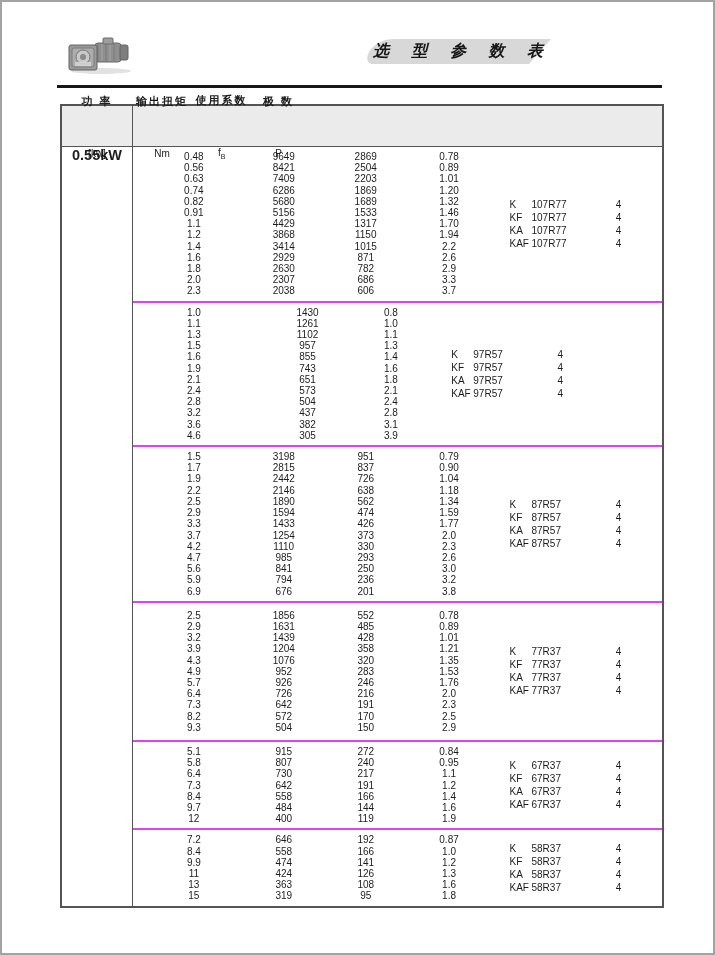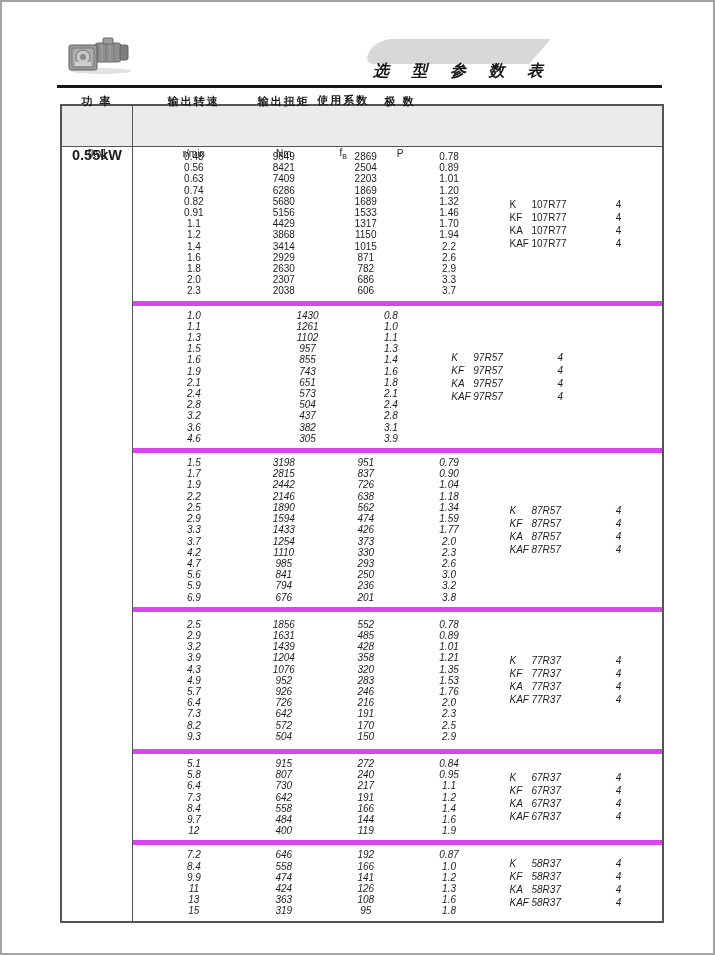--- a/index.html
+++ b/index.html
@@ -7,42 +7,42 @@
   .page{position:relative;width:715px;height:955px;box-sizing:border-box;
         border:2px solid #a3a3a3;background:#fff;overflow:hidden;}
 
   
   .header{position:relative;height:83px;}
   .logo{position:absolute;left:63px;top:33px;width:72px;height:40px;}
   .banner{position:absolute;left:362px;top:36px;width:188px;height:27px;}
   .banner svg{position:absolute;left:0;top:0;width:100%;height:100%;}
   .banner-text{position:relative;z-index:1;text-align:center;line-height:26px;
                font-size:16px;font-weight:bold;font-style:italic;
-               letter-spacing:9px;padding-left:9px;color:#161616;margin-top:20px;}
+               letter-spacing:9px;padding-left:9px;color:#161616;}
   .rule{height:3px;background:#171717;margin:0 51px 0 55px;}
 
   
   .ptable{margin:16px 0 0 58px;width:604px;box-sizing:border-box;
           border:2px solid #545454;}
   .thead{display:flex;height:40px;background:#ebebeb;border-bottom:1px solid #545454;}
   .hpower{width:70px;flex:none;border-right:1px solid #545454;}
   .hdata{flex:1;display:flex;}
   .hcell{display:flex;flex-direction:column;justify-content:center;
          align-items:center;row-gap:3px;gap:39px;}
   .hzh{font-size:11px;font-weight:bold;letter-spacing:2px;white-space:nowrap;}
   .hsub{font-size:10px;letter-spacing:0;}
   .hsub sub{font-size:7px;}
   .w1{width:23%}.w2{width:11%}.w3{width:20%}.w4{width:11.5%}.w5{width:20.5%}.w6{width:10%}
 
   .tbody{display:flex;}
   .power-col{width:70px;flex:none;border-right:1px solid #545454;}
   .power-label{margin-top:0;text-align:center;font-size:14.5px;font-weight:bold;}
   .blocks{flex:1;}
   .block{display:flex;padding:4px 0;font-size:10px;justify-content:space-between;}
-  .block + .block{border-top:5px solid #d946ef;font-style:italic;}
+  .block + .block{border-top:2px solid #d946ef;}
   .block:nth-child(4){padding:7px 0;}
   .vcol .cell{line-height:11.2px;text-align:center;white-space:nowrap;}
   .c0{width:23%}.c1{width:11%}.c2{width:20%}.c3{width:11.5%}
   .tcol{flex:1;display:flex;flex-direction:column;justify-content:center;
         padding-left:30px;box-sizing:border-box;}
   .trow{display:flex;line-height:13px;white-space:nowrap;}
   .tprefix{width:22px;flex:none;}
   .tmodel{width:52px;flex:none;}
   .tpole{width:70px;flex:none;text-align:center;}
 </style>
@@ -82,24 +82,20 @@
   <div class="rule"></div>
 
   <div class="ptable">
 
     <div class="thead">
       <div class="hpower hcell">
         <div class="hzh">功 率</div>
         <div class="hsub">[kw]</div>
       </div>
       <div class="hdata">
-        <div class="hcell w1">
-          <div class="hzh">输出转速</div>
-          <div class="hsub">r/min</div>
-        </div>
         <div class="hcell w2">
           <div class="hzh">输出扭矩</div>
           <div class="hsub">Nm</div>
         </div>
         <div class="hcell w4">
           <div class="hzh">使用系数</div>
           <div class="hsub"><span>f</span><sub>B</sub></div>
         </div>
         <div class="hcell w6">
           <div class="hzh">极 数</div>

